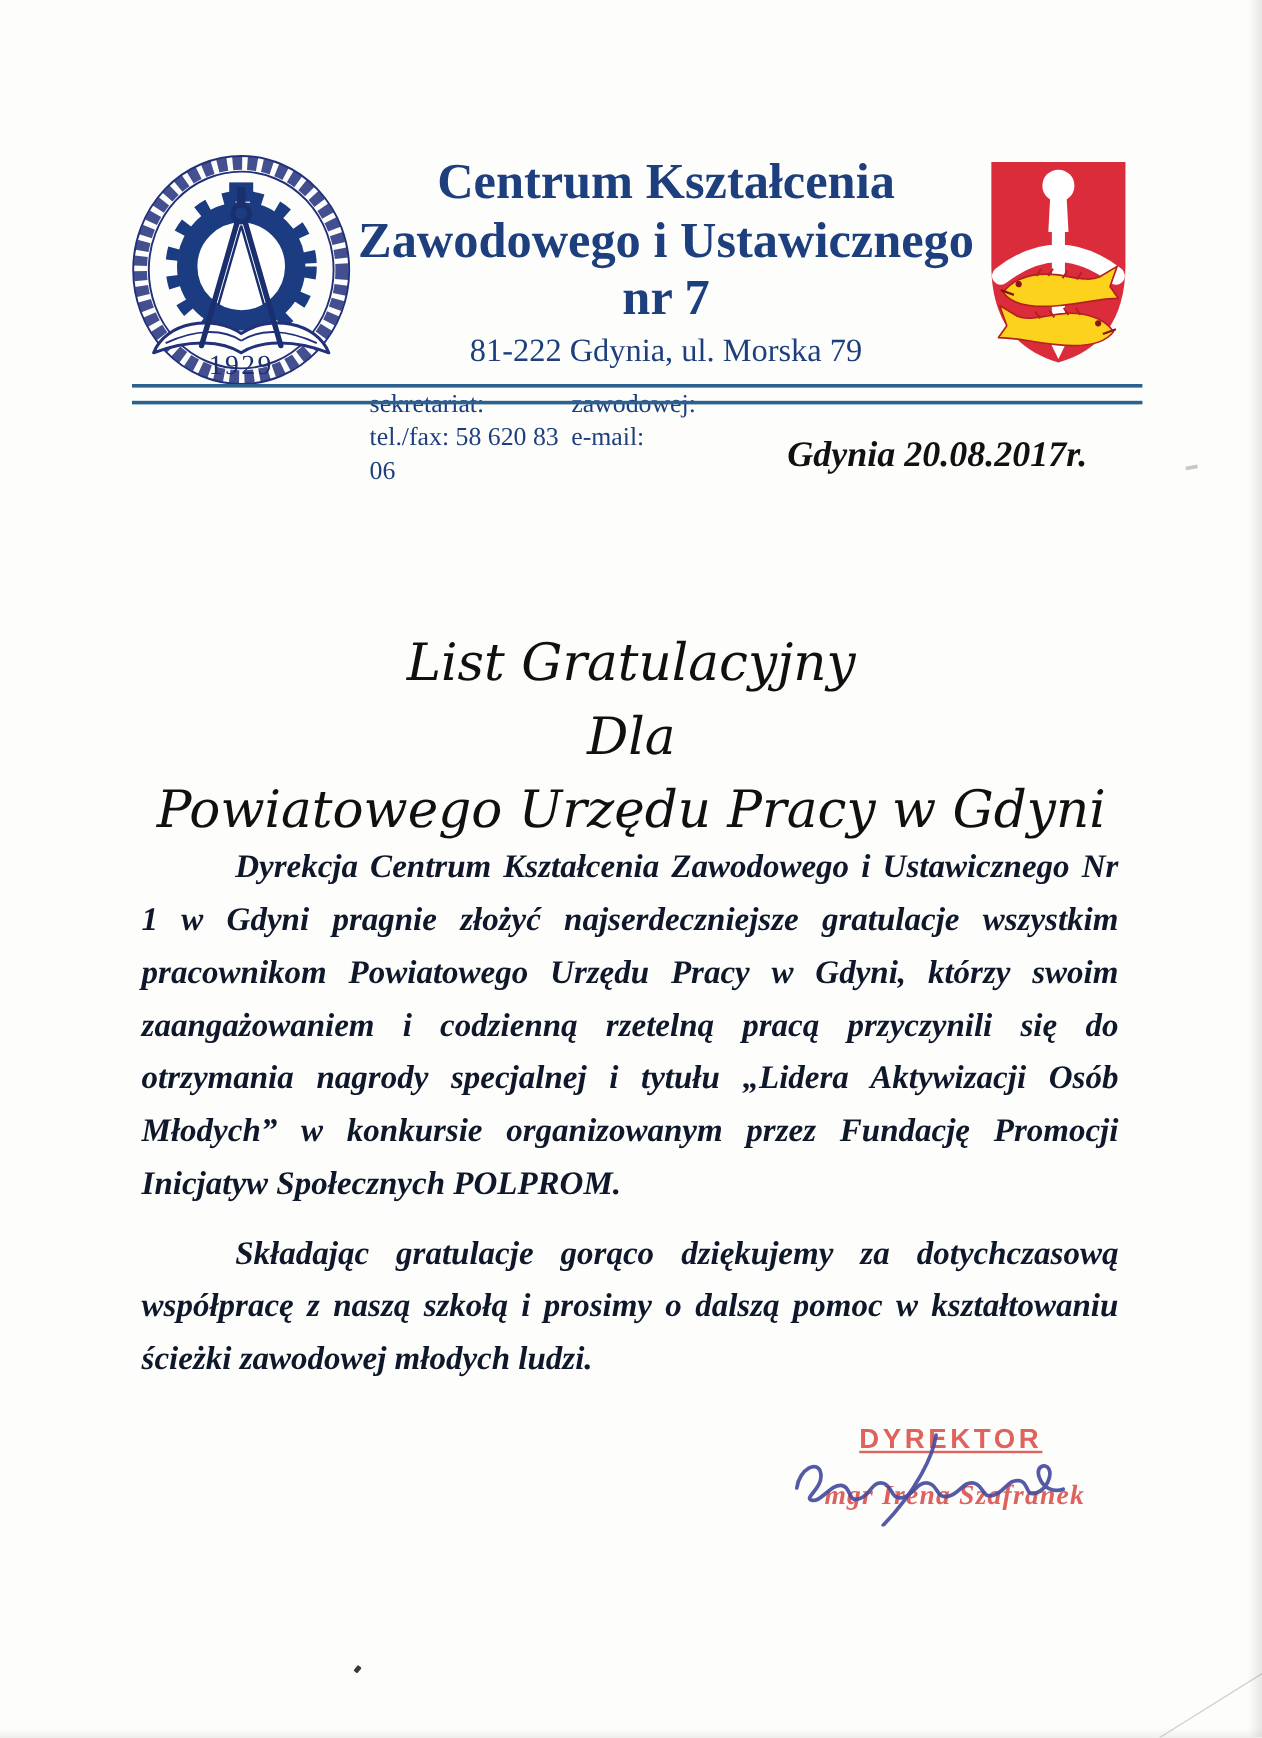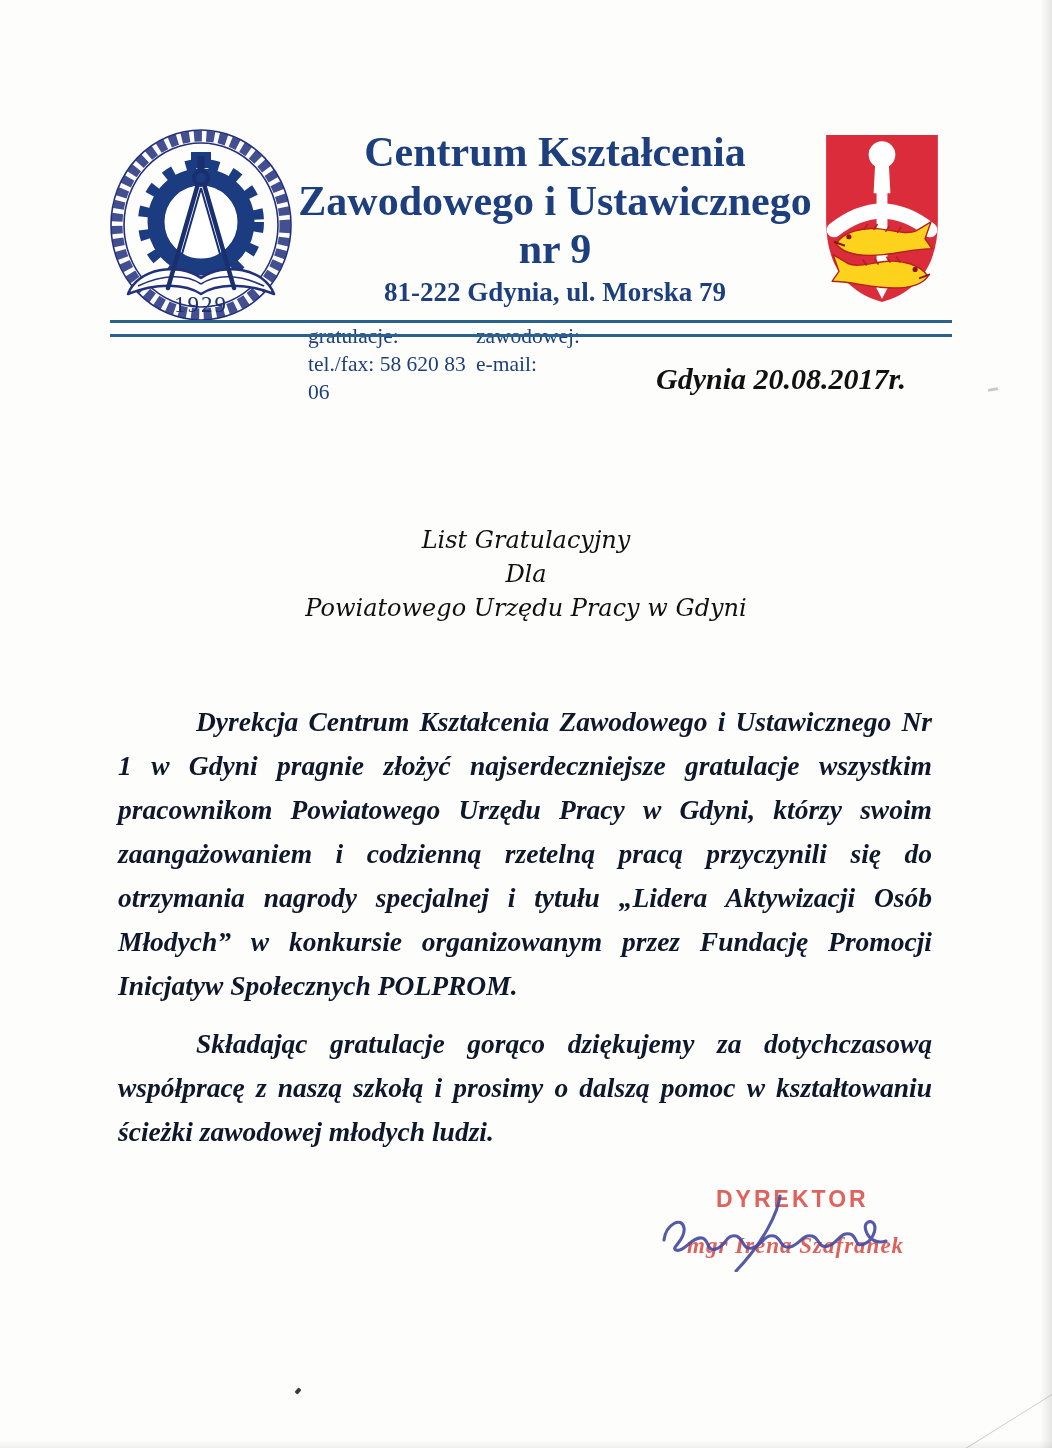--- a/index.html
+++ b/index.html
@@ -17,47 +17,47 @@
   .fold { position:absolute; right:-30px; bottom:28px; width:140px; height:1px;
     background:rgba(120,120,120,.35); transform:rotate(-32deg); }
 
   
   .logo   { position:absolute; left:108px; top:126px; width:186px; height:198px; }
   .crest  { position:absolute; left:820px; top:130px; width:124px; height:178px; }
 
   .org-block { position:absolute; left:288px; top:128px; width:534px;
     text-align:center; color:#1e3f7d; }
   .org-line1, .org-line2 { font-size:42px; font-weight:bold; line-height:1.16; }
-  .org-line3 { font-size:27px; font-weight:bold; line-height:1.2; margin-top:2px; }
+  .org-line3 { font-size:27px; font-weight:normal; line-height:1.2; margin-top:2px; }
 
   .contacts { margin-top:13px; display:grid; grid-template-columns:168px auto;
     text-align:left; padding-left:20px; font-size:21.5px; line-height:1.32;
     color:#1e3f7d; }
   .contact-value { white-space:pre-wrap; }
 
   .divider { position:absolute; left:110px; top:320px; width:842px; height:11px;
     border-top:3.5px solid #2a618f; border-bottom:3.5px solid #2a618f; }
 
   
   .date-line { position:absolute; top:362px; right:146px;
     font-size:30px; font-weight:bold; font-style:italic; color:#111; }
 
   .title-block { position:absolute; top:523px; left:0; right:0;
     text-align:center; font-family:"DejaVu Serif", serif; font-style:italic;
-    font-size:24px; line-height:1.42; color:#101010; }
+    font-size:43px; line-height:1.42; color:#101010; }
 
   .body-text { position:absolute; top:700px; left:118px; right:120px;
     font-size:27.5px; font-weight:bold; font-style:italic;
     line-height:44px; text-align:justify; color:#0f172a; }
   .body-text p { margin:0 0 14px 0; text-indent:78px; }
 
   
   .stamp-title { position:absolute; left:716px; top:1186px;
     font-family:"Liberation Sans", sans-serif; font-weight:bold;
-    font-size:23px; letter-spacing:3px; color:#dd5550; opacity:.92; }
+    font-size:23px; letter-spacing:3px; color:#dd5550; opacity:.92;text-decoration:underline; }
   .stamp-name { position:absolute; left:687px; top:1233px;
     font-weight:bold; font-style:italic; font-size:23px; letter-spacing:1px;
     color:#dc5a55; opacity:.95; }
   .signature-svg { position:absolute; left:652px; top:1194px;
     width:240px; height:78px; z-index:3; }
 
   .speck { position:absolute; left:296px; top:1388px; width:4px; height:6px;
     background:#3a3a3a; transform:rotate(40deg); border-radius:1px; }
   .speck2 { position:absolute; left:988px; top:388px; width:10px; height:3px;
     background:rgba(120,120,120,.4); transform:rotate(-10deg); }
@@ -86,24 +86,24 @@
     <rect x="89.5" y="30" width="7" height="16" fill="#1a2f6e"></rect>
     <circle cx="93" cy="52" r="7" fill="none" stroke="#1a2f6e" stroke-width="4"></circle>
     <path d="M90,58 L60,162" stroke="#1a2f6e" stroke-width="4.5" stroke-linecap="round"></path>
     <path d="M96,58 L126,162" stroke="#1a2f6e" stroke-width="4.5" stroke-linecap="round"></path>
     <path d="M93,62 L74,128 M93,62 L112,128" stroke="#1a2f6e" stroke-width="2"></path>
     <text x="93" y="186" text-anchor="middle" font-size="23" letter-spacing="2" font-family="Liberation Serif, serif" fill="#1a2f6e">1929</text>
   </svg>
 
   <div class="org-block">
     <div class="org-line1">Centrum Kształcenia</div>
-    <div class="org-line2">Zawodowego i Ustawicznego nr 9</div>
+    <div class="org-line2">Zawodowego i Ustawicznego nr 7</div>
     <div class="org-line3">81-222 Gdynia, ul. Morska 79</div>
     <div class="contacts">
-      <span>gratulacje:</span>
+      <span>sekretariat:</span>
       <span>zawodowej:</span>
       <span class="contact-value">tel./fax: 58 620 83 06</span>
       <span>e-mail:</span>
     </div>
   </div>
 
   <svg class="crest" viewBox="0 0 125 180" aria-hidden="true">
     <path d="M6,5 L119,5 L119,92 C119,139 97,164 62.5,174 C28,164 6,139 6,92 Z" fill="#da2c3a"></path>
 
     <path d="M57,60 h11 v100 l-5.5,11 l-5.5,-11 Z" fill="#ffffff"></path>

